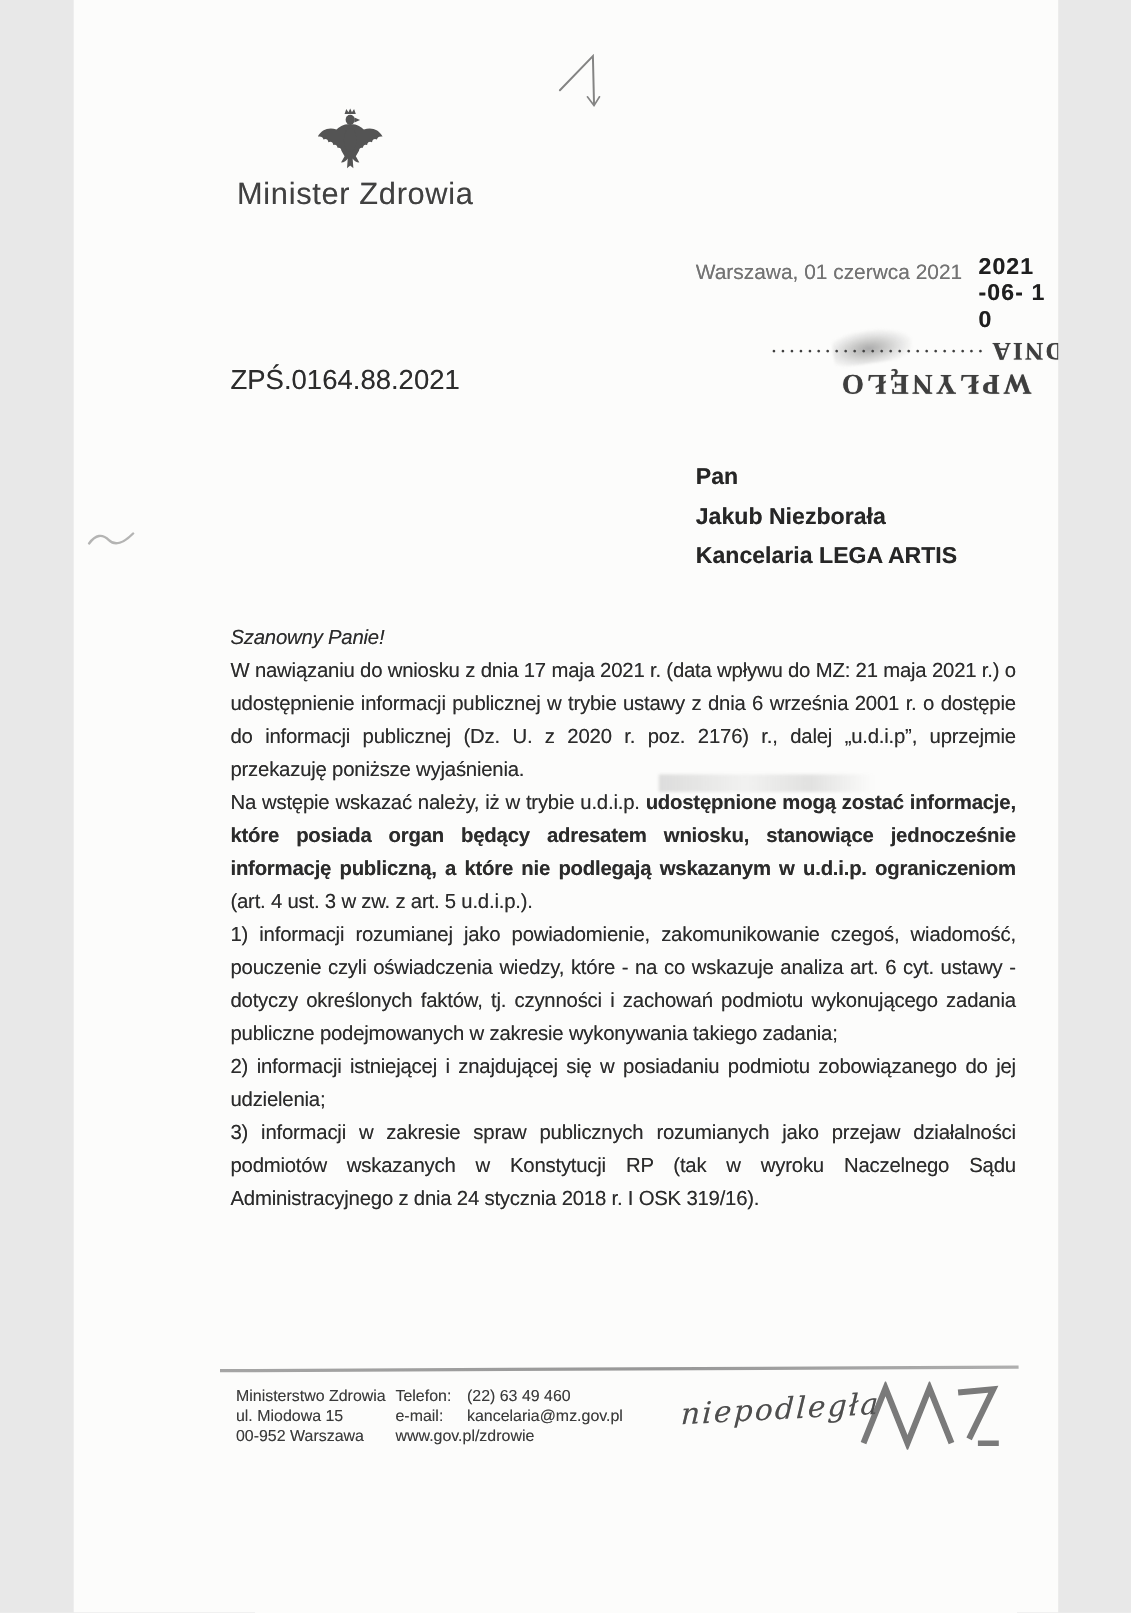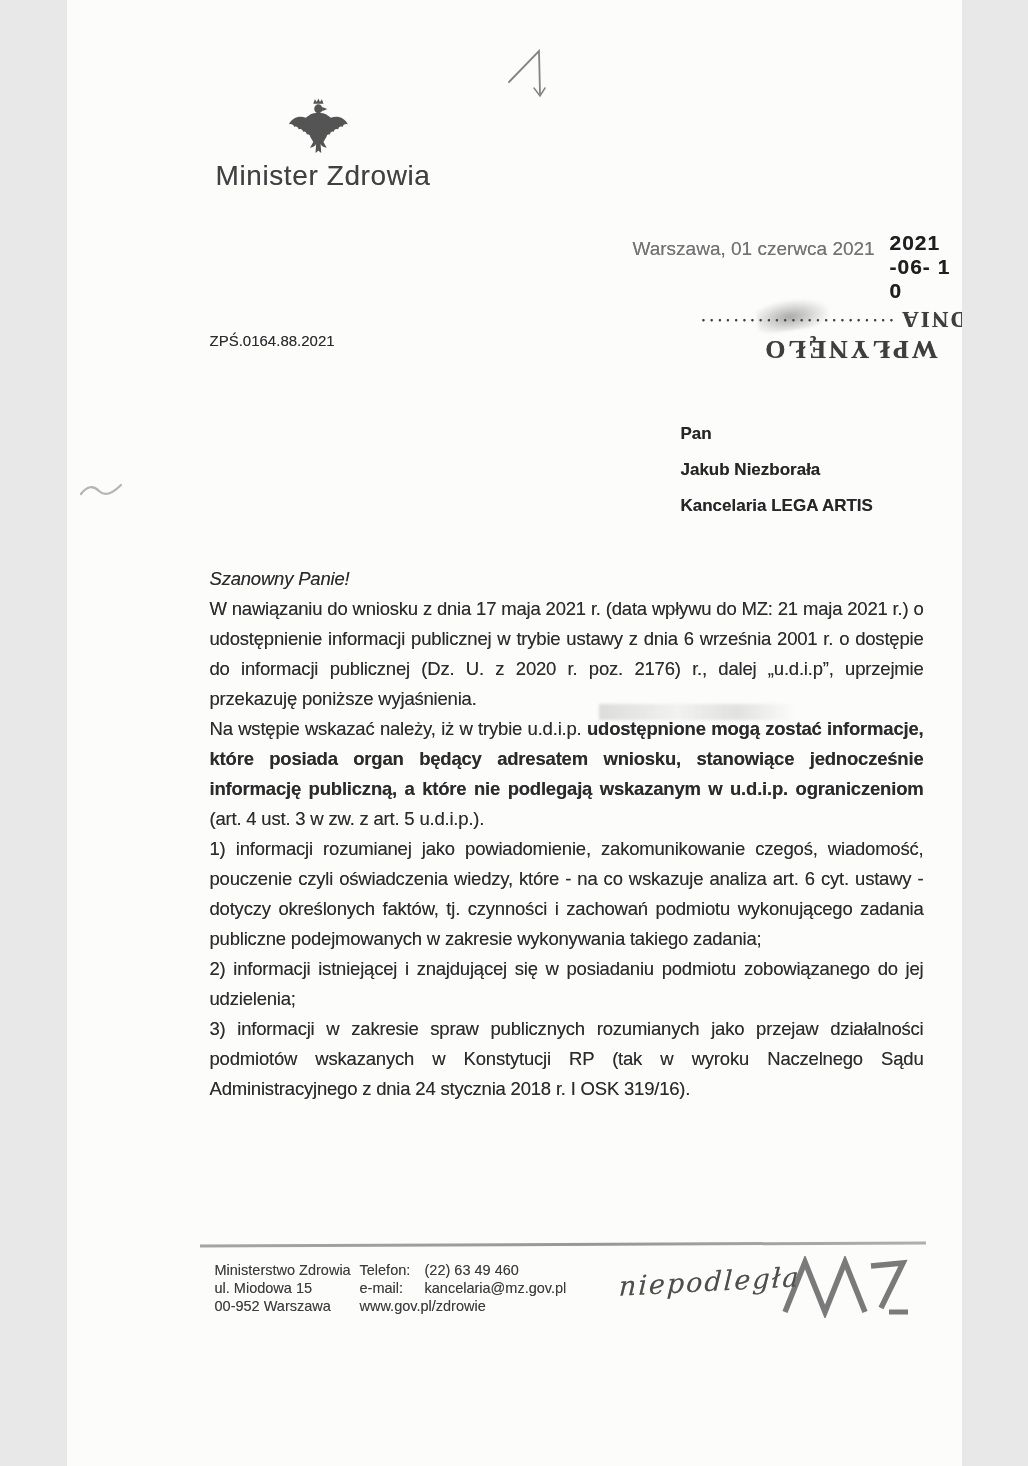--- a/index.html
+++ b/index.html
@@ -44,27 +44,26 @@
   .stamp-l2{font-size:23px;font-weight:700;letter-spacing:2px;white-space:nowrap;margin-top:2px;}
   .stamp-dots{font-size:14px;letter-spacing:3.5px;font-weight:700;vertical-align:3px;}
   .stamp-smudge{
     position:absolute;left:690px;top:300px;width:72px;height:30px;
     background:radial-gradient(ellipse at 45% 55%, rgba(70,70,70,.45), rgba(120,120,120,.15) 55%, transparent 75%);
     filter:blur(1px);transform:rotate(-8deg);
   }
   
   .reference{
     position:absolute;left:143px;top:332px;
-    font-size:15px;color:#2c2c2c;text-shadow:0 0 .4px rgba(0,0,0,.4);
+    font-size:25px;color:#2c2c2c;text-shadow:0 0 .4px rgba(0,0,0,.4);
   }
   .recipient{
     position:absolute;left:566px;top:416px;
-    font-size:17px;font-weight:700;line-height:36px;color:#262626;
+    font-size:21px;font-weight:700;line-height:36px;color:#262626;
     text-shadow:0 0 .4px rgba(0,0,0,.45);
-    margin-left:48px;
   }
   
   .squiggle{position:absolute;left:12px;top:478px;width:44px;height:26px;opacity:.55;}
   
   .body-text{
     position:absolute;left:143px;top:564px;width:714px;
     font-size:18.5px;letter-spacing:-0.2px;line-height:30px;
     color:#2b2b2b;text-align:justify;
     text-shadow:0 0 .45px rgba(0,0,0,.45);
   }

